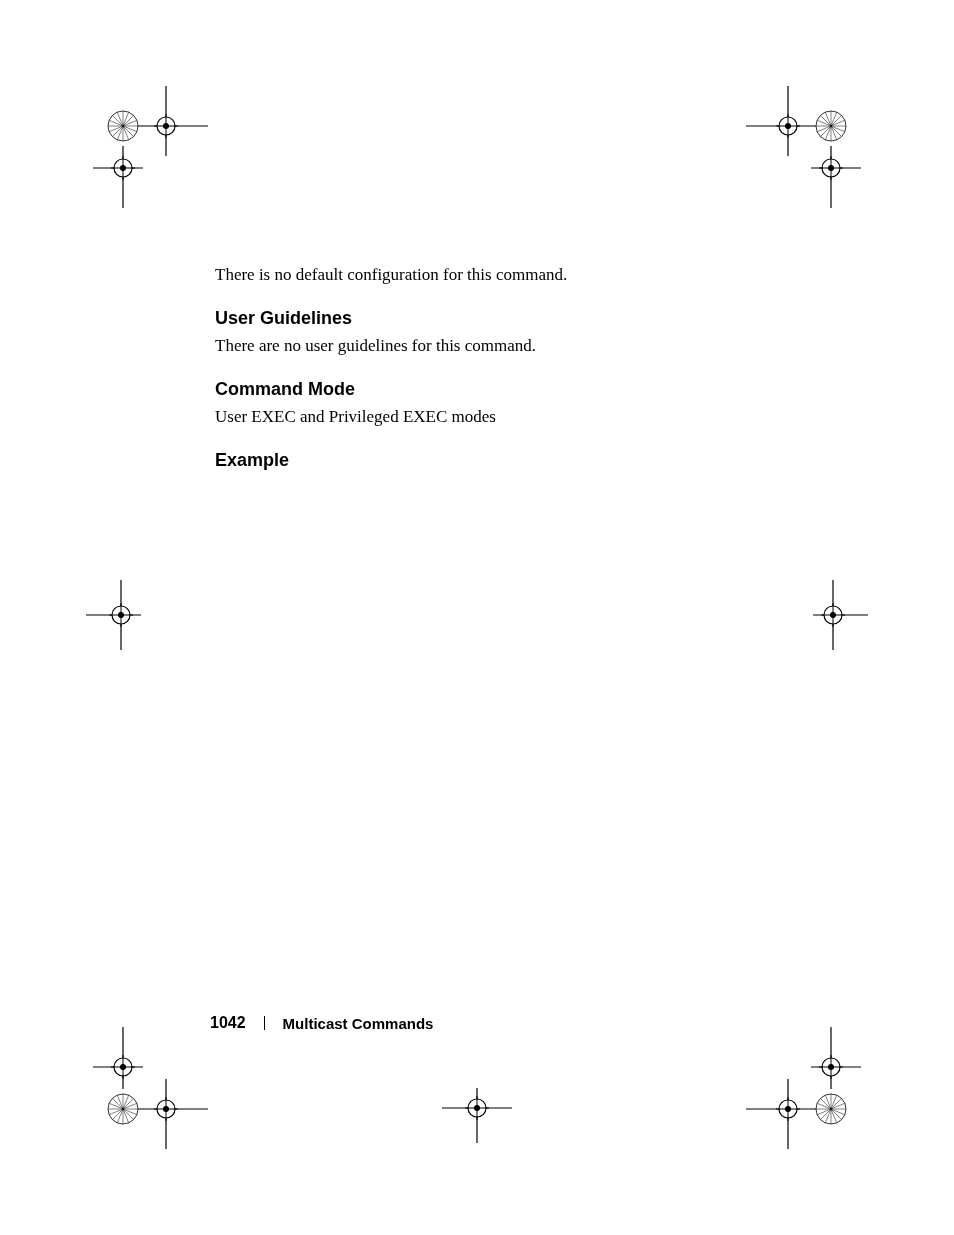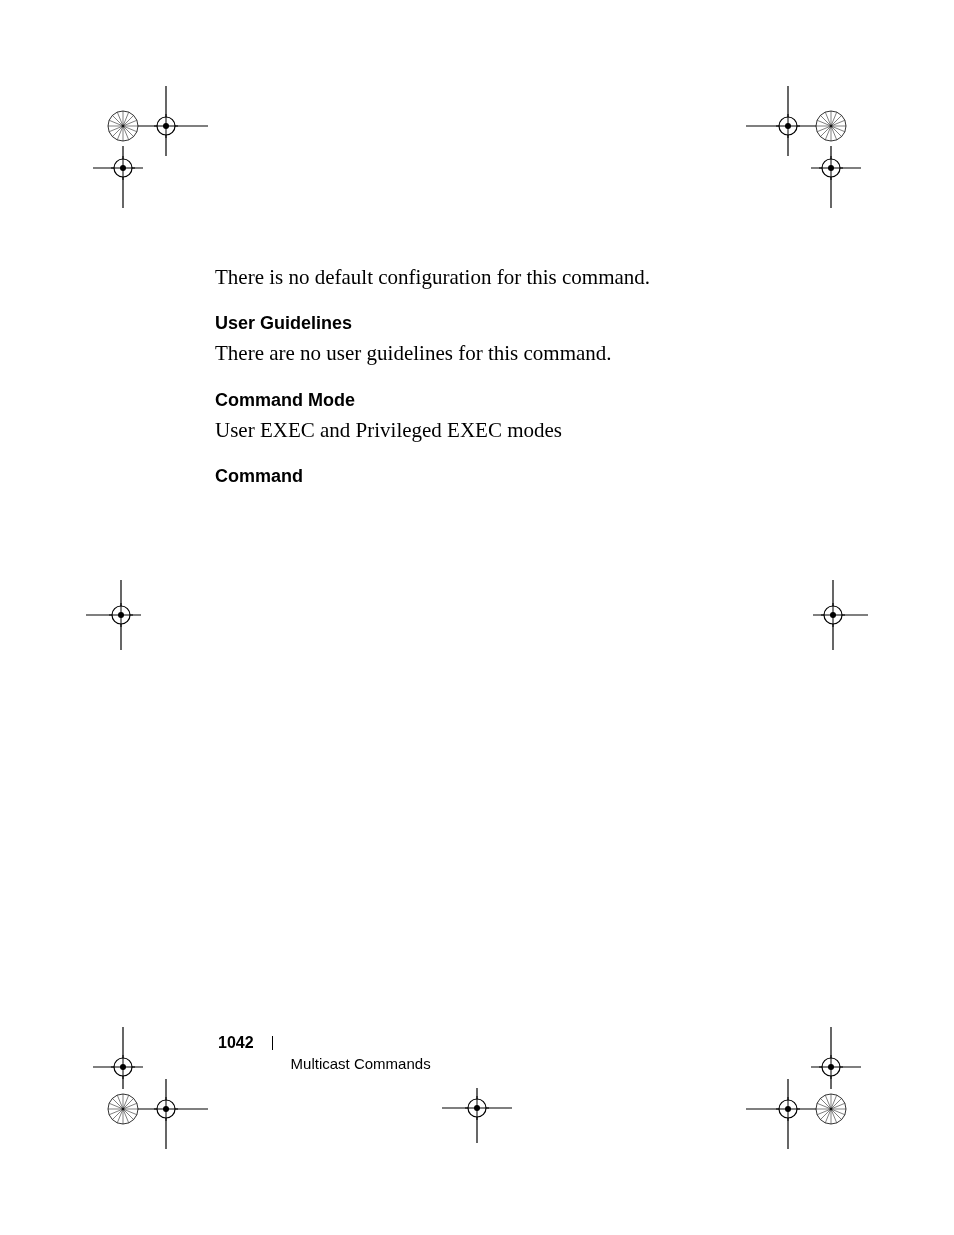--- a/index.html
+++ b/index.html
@@ -25,32 +25,32 @@
     font-family: Arial, Helvetica, sans-serif;
     font-weight: bold;
     font-size: 18px;
     margin: 0;
     padding: 0;
     color: #000;
   }
 
   .body-text {
     font-family: Georgia, 'Times New Roman', serif;
-    font-size: 21px;
+    font-size: 17px;
     margin: 6px 0 0 0;
     padding: 0;
     color: #000;
     line-height: 1.3;
   }
 
   .block { margin-bottom: 22px; }
 
   .footer {
     position: absolute;
-    left: 218px;
+    left: 210px;
     top: 1014px;
     font-family: Arial, Helvetica, sans-serif;
     font-size: 15px;
     color: #000;
     display: flex;
     align-items: center;
   }
 
   .footer .page-num {
     font-weight: bold;
@@ -59,22 +59,21 @@
 
   .footer .sep {
     margin: 0 18px;
     width: 1px;
     height: 14px;
     background: #000;
     display: inline-block;
   }
 
   .footer .chapter {
-    font-weight: normal;
-    margin-top: 41px;
+    font-weight: bold;
   }
 
   
   .mark-group {
     position: absolute;
     pointer-events: none;
   }
 
   
 
@@ -107,21 +106,21 @@
     <p class="section-heading">User Guidelines</p>
     <p class="body-text">There are no user guidelines for this command.</p>
   </div>
 
   <div class="block">
     <p class="section-heading">Command Mode</p>
     <p class="body-text">User EXEC and Privileged EXEC modes</p>
   </div>
 
   <div class="block">
-    <p class="section-heading">Command</p>
+    <p class="section-heading">Example</p>
   </div>
 
 </div>
 
 <div class="footer">
   <span class="page-num">1042</span>
   <span class="sep"></span>
   <span class="chapter">Multicast Commands</span>
 </div>
 

